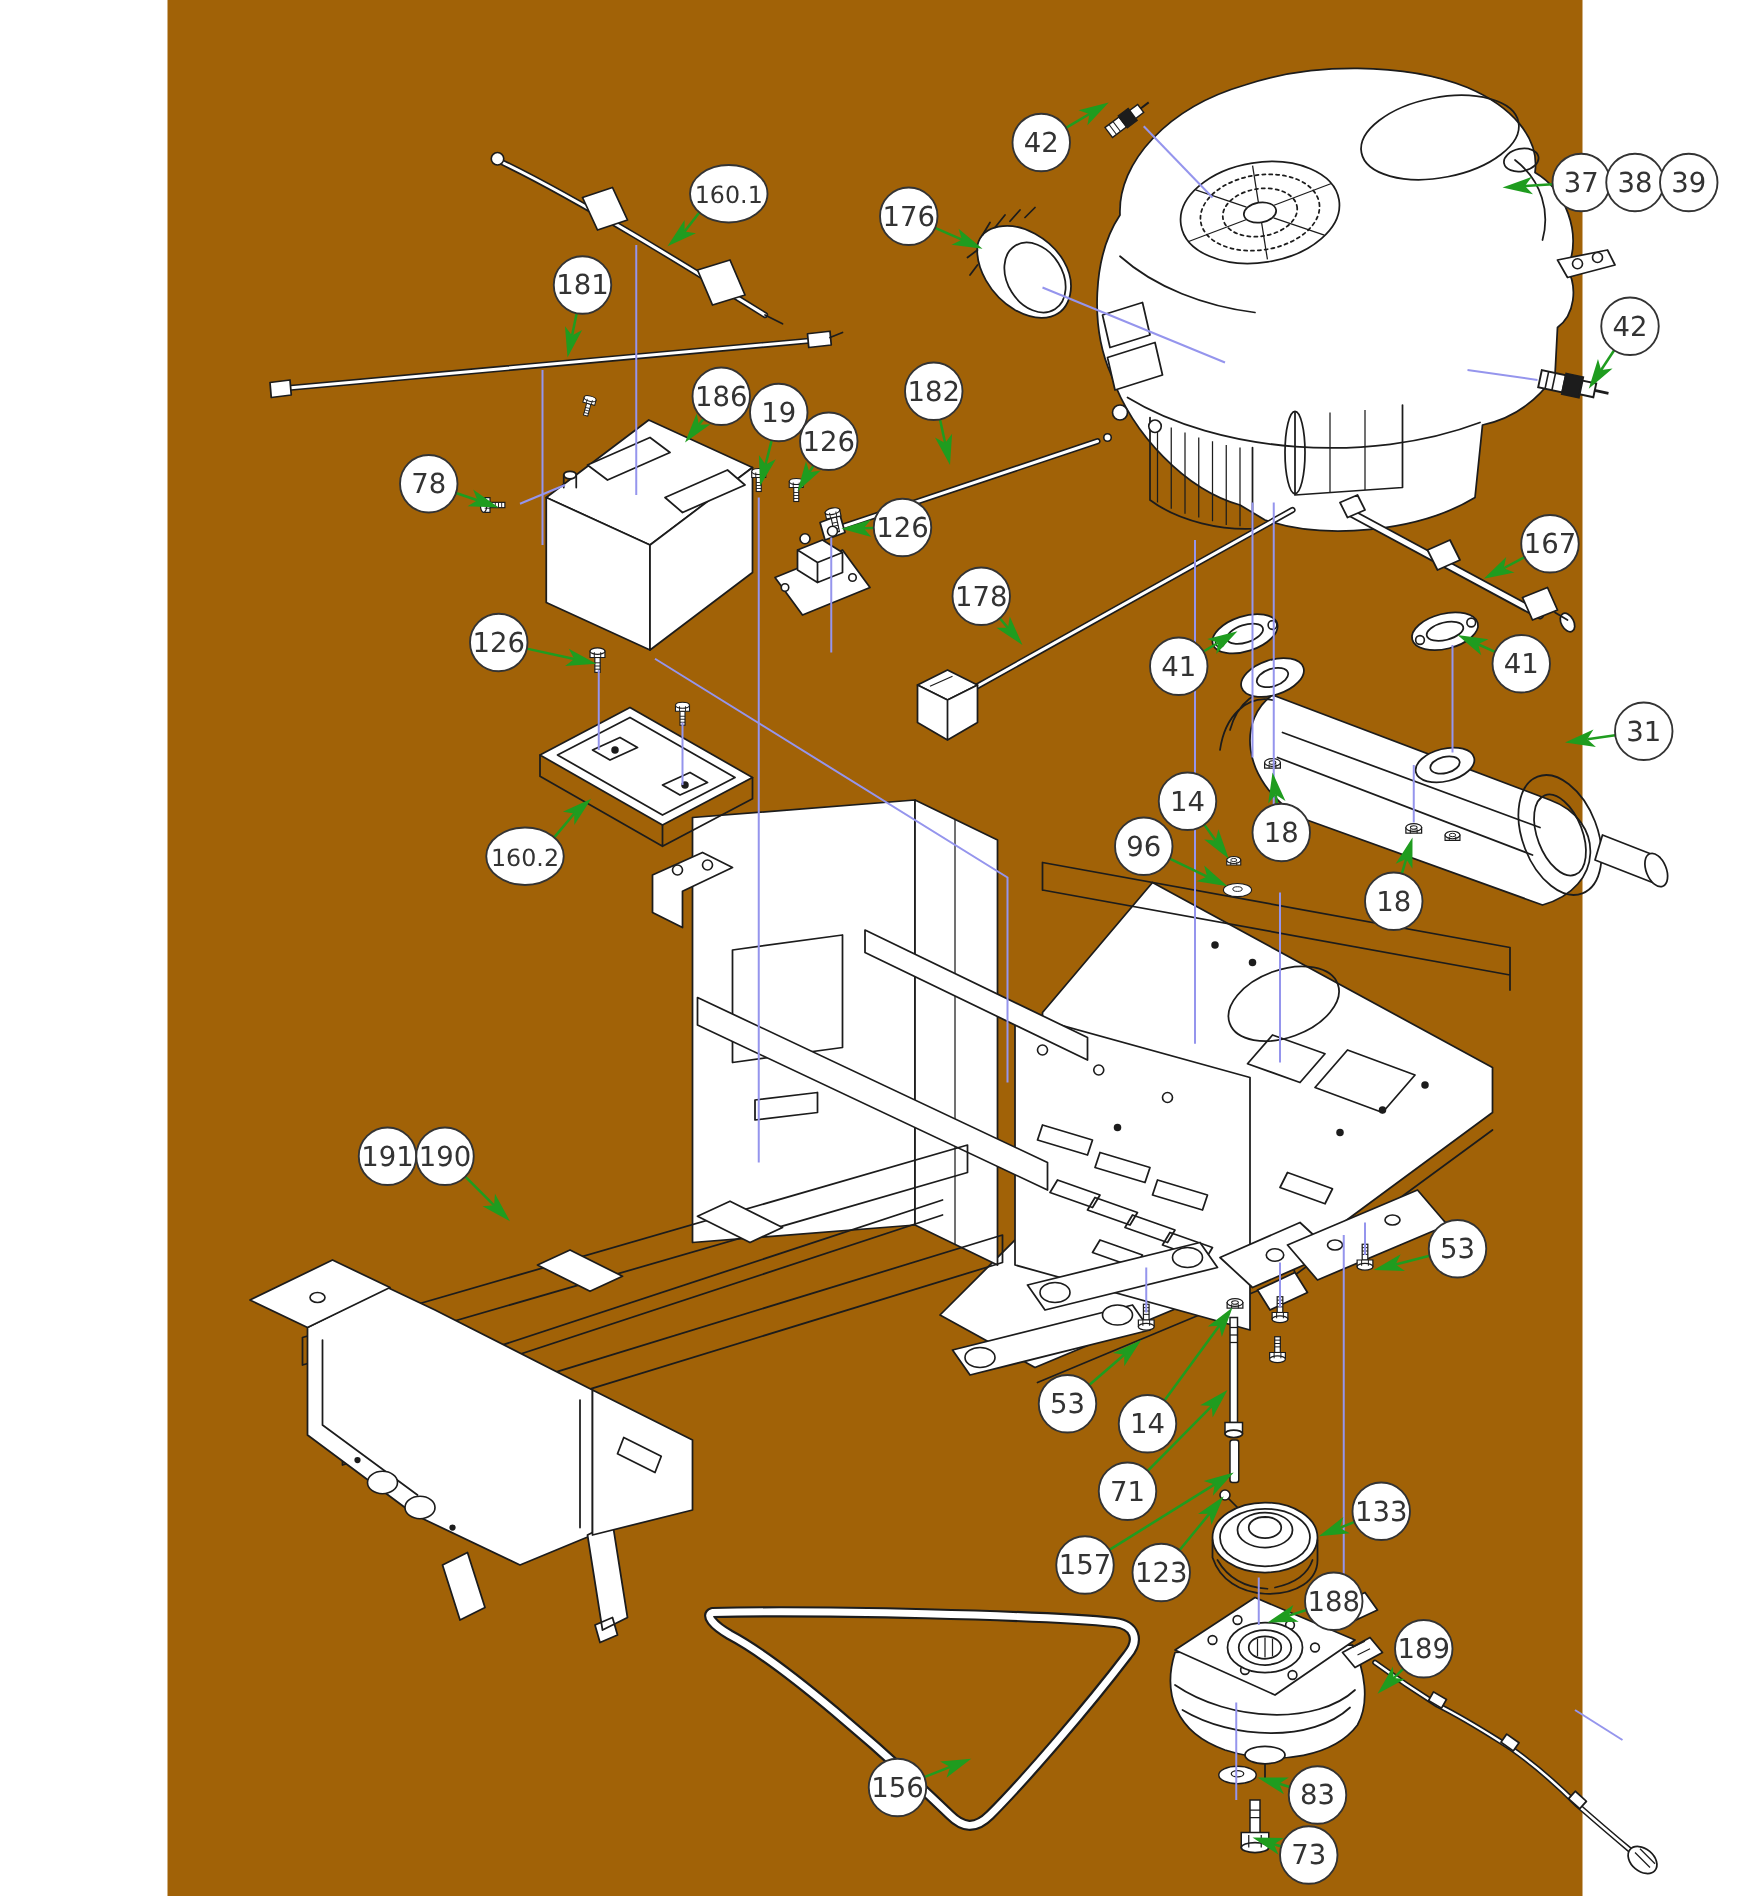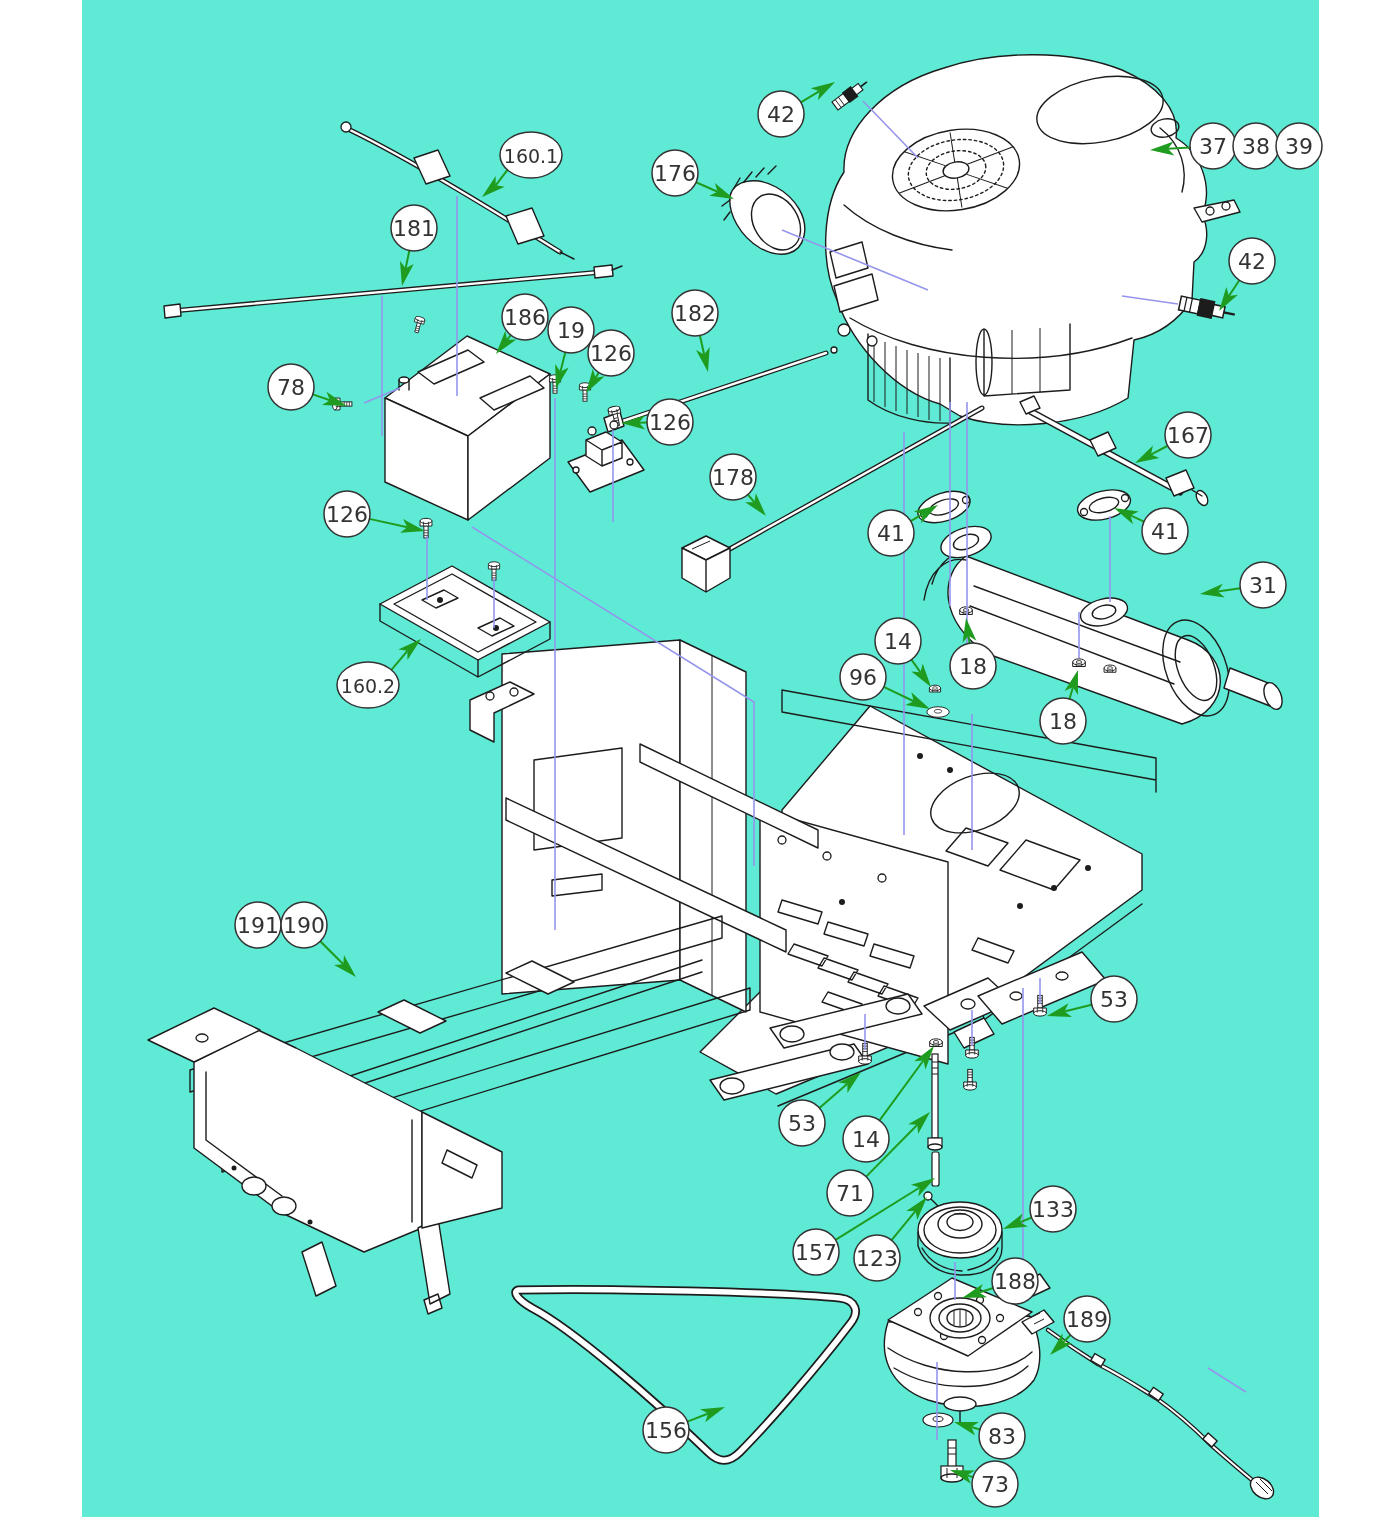--- a/index.html
+++ b/index.html
@@ -1,17 +1,17 @@
 <!DOCTYPE html>
 <html><head>
 <meta charset="utf-8">
 <title>Diagram</title>
 <style>
   html,body{margin:0;padding:0;background:#ffffff;}
-  .stage{width:1237px;height:1517px;position:relative;background:#5eead4;margin:0 auto;
+  .stage{width:1132px;height:1517px;position:relative;background:#a16207;margin:0 auto;
          font-family:"DejaVu Sans", sans-serif;}
   svg{display:block;}
   .ln{stroke:#1c1c1c;stroke-width:1.4;fill:none;stroke-linejoin:round;stroke-linecap:round;}
   .lnf{stroke:#1c1c1c;stroke-width:1.4;fill:#ffffff;stroke-linejoin:round;}
   .thin{stroke:#1c1c1c;stroke-width:1;fill:none;}
   .tube-o{stroke:#1c1c1c;stroke-width:5;fill:none;stroke-linecap:round;}
   .tube-i{stroke:#ffffff;stroke-width:2.4;fill:none;stroke-linecap:round;}
   .belt-o{stroke:#1c1c1c;stroke-width:9;fill:none;stroke-linejoin:round;}
   .belt-i{stroke:#ffffff;stroke-width:5.5;fill:none;stroke-linejoin:round;}
   .guide{stroke:#9595ed;stroke-width:1.6;fill:none;}

